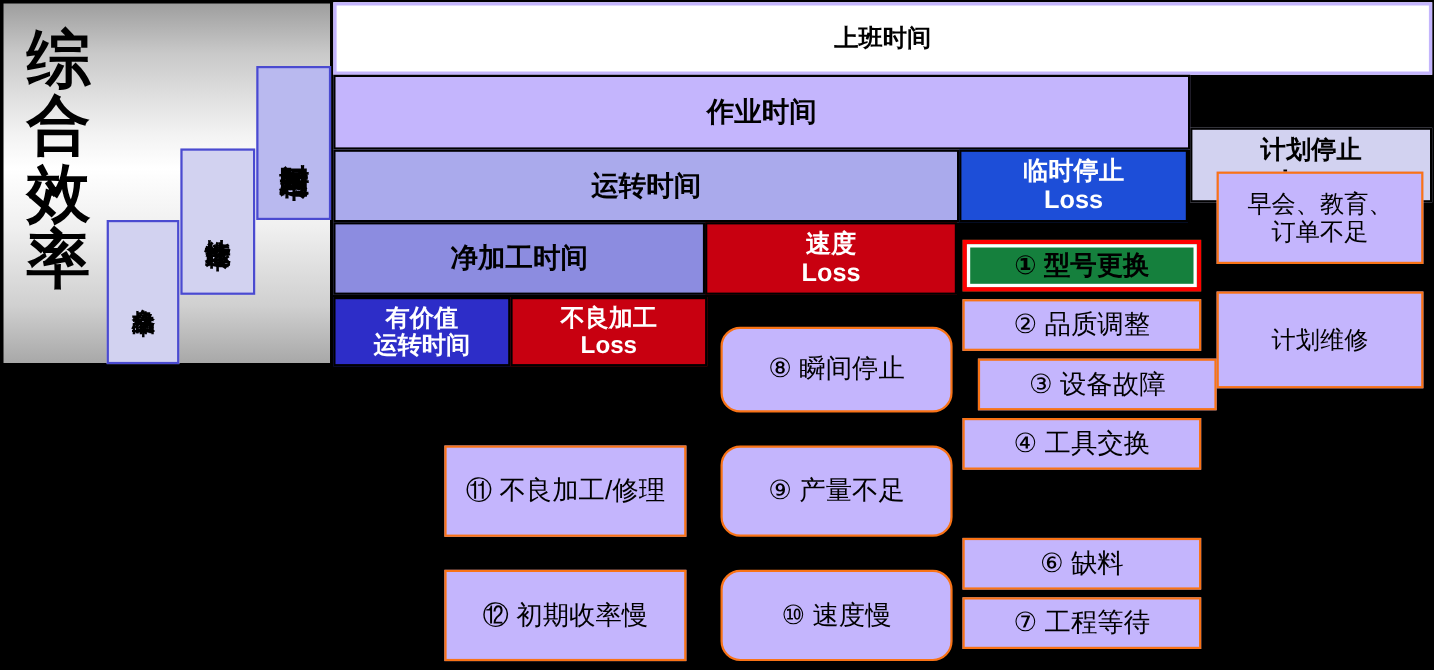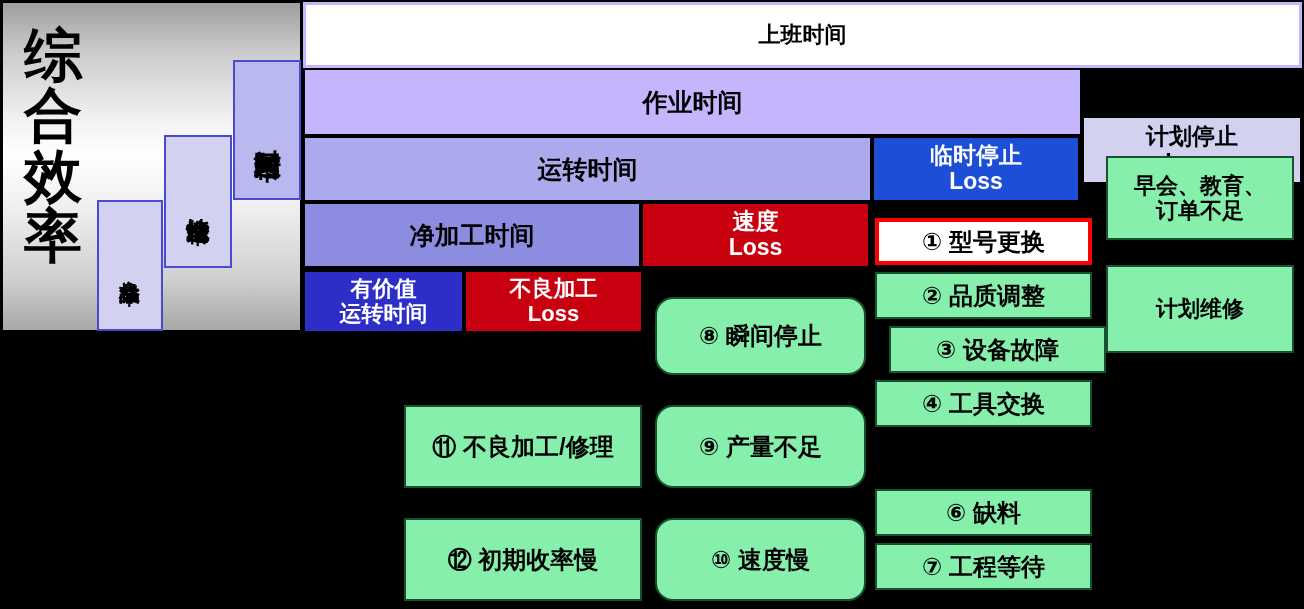--- a/index.html
+++ b/index.html
@@ -144,59 +144,59 @@
   .bar-defectloss {
     left: 464px; top: 270px; width: 179px; height: 63px;
     background: #c80010;
     border: 2px solid #000000;
     color: #ffffff;
     font-size: 22px;
   }
 
   
   .dbox {
-    background: #86efac;
-    border: 2px solid #14532d;
+    background: #c4b5fd;
+    border: 2px solid #f97316;
     display: flex;
     align-items: center;
     justify-content: center;
     text-align: center;
     color: #000000;
-    font-weight: bold;
+    font-weight: normal;
     line-height: 1.15;
     white-space: pre-line;
   }
 
   
   .dbox-r { left: 875px; width: 217px; height: 47px; font-size: 24px; }
   .r1 { top: 218px; }
   .r2 { top: 272px; }
   .r3 { top: 326px; margin-left: 14px; }
   .r4 { top: 380px; }
   .r5 { top: 435px; }
   .r6 { top: 489px; }
   .r7 { top: 543px; }
 
   
   .dbox-hi {
-    background: #ffffff;
+    background: #15803d;
     border: 4px solid #ff0000;
     outline: 3px solid #ffffff;
     outline-offset: -7px;
     font-weight: bold;
   }
 
   
   .dbox-m { left: 655px; width: 211px; font-size: 24px; border-radius: 18px; }
   .m8  { top: 297px; height: 78px; }
   .m9  { top: 405px; height: 83px; }
   .m10 { top: 518px; height: 83px; }
 
   
-  .dbox-l { left: 404px; width: 238px; font-size: 24px; }
+  .dbox-l { left: 404px; width: 220px; font-size: 24px; }
   .l11 { top: 405px; height: 83px; }
   .l12 { top: 518px; height: 83px; }
 
   
   .dbox-f { left: 1106px; width: 188px; font-size: 22px; }
   .f1 { top: 156px; height: 84px; }
   .f2 { top: 265px; height: 88px; }
 </style>
 </head>
 <body>

